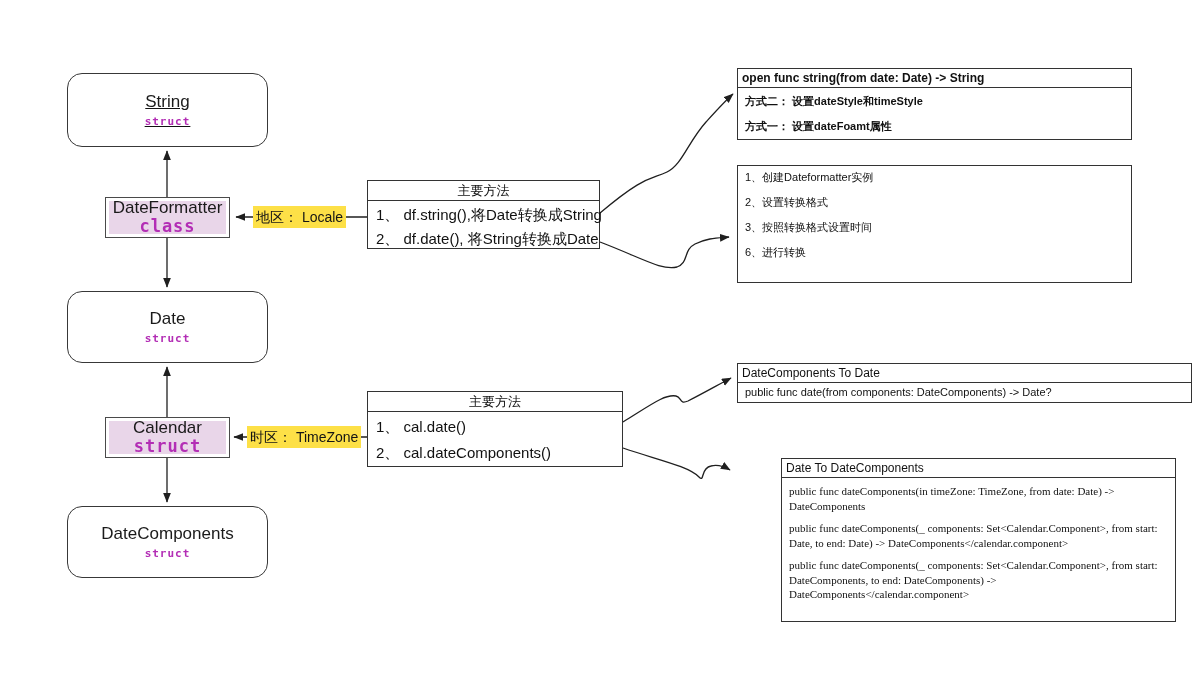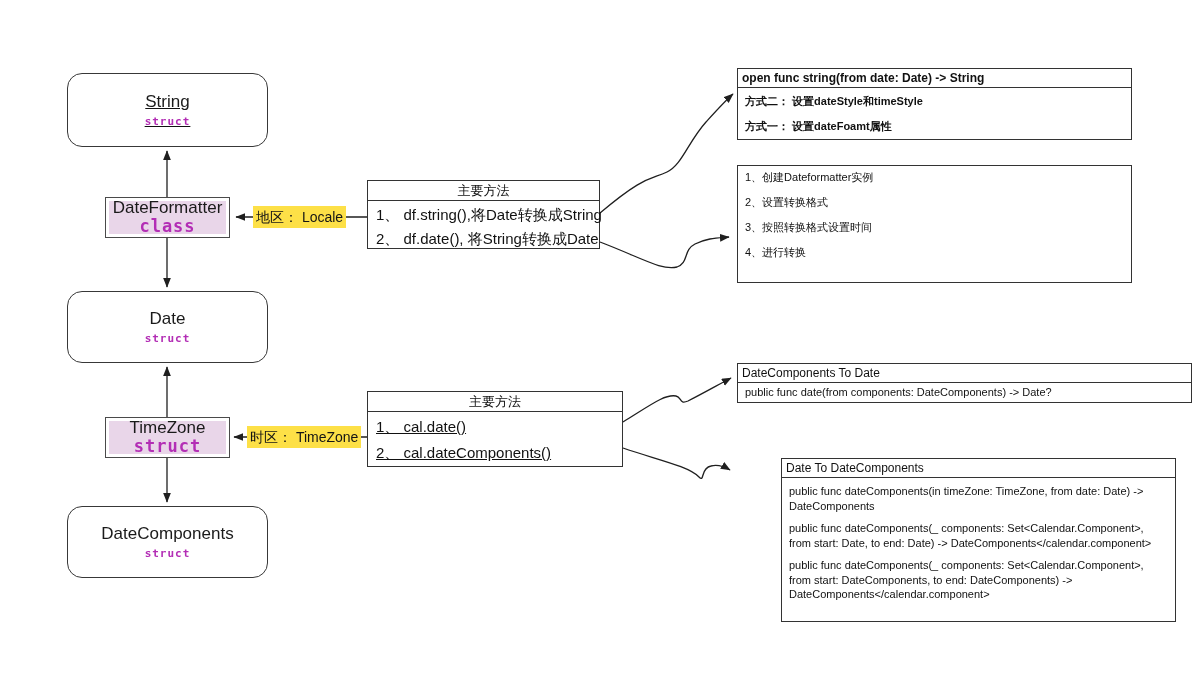--- a/index.html
+++ b/index.html
@@ -41,37 +41,37 @@
   }
 
   
   .method-box { position:absolute; z-index:2; background:#fff; border:1px solid #333; }
   .method-title {
     height:20px; line-height:20px; border-bottom:1px solid #333;
     text-align:center; font-size:13px;
   }
   .method-rows { padding:2px 0 0 0; }
   .method-row { font-size:15px; line-height:24px; padding-left:8px; white-space:nowrap; }
-  .method-box.mb2 .method-row { line-height:26px;text-decoration:underline; }
+  .method-box.mb2 .method-row { line-height:26px; }
 
   
   .detail-box { position:absolute; z-index:2; background:#fff; border:1px solid #333; }
   .detail-header {
     border-bottom:1px solid #333; font-size:12px; line-height:18px;
     padding:0 4px; white-space:nowrap; overflow:hidden;
   }
   .detail-body { padding:0 7px; }
   .detail-line { font-size:11px; line-height:13px; white-space:nowrap; }
   .db1 .detail-body { padding-top:7px; }
   .db1 .detail-line { margin-bottom:12px; }
   .db2 .detail-body { padding-top:5px; }
   .db2 .detail-line { margin-bottom:12px; }
   .db3 .detail-body { padding-top:3px; }
   .db4 .detail-body { padding-top:6px; }
-  .db4 .detail-line { white-space:normal; line-height:14.5px; margin-bottom:8px; }
+  .db4 .detail-line { white-space:normal; line-height:14.5px; margin-bottom:8px;font-family:Liberation Serif, serif; }
 </style>
 </head>
 <body>
 
 <div class="canvas">
 
   <svg class="wires" width="1200" height="685" viewBox="0 0 1200 685">
     <defs>
       <marker id="arrow" markerWidth="9" markerHeight="8" refX="7" refY="3" orient="auto">
         <path d="M0,0 L7.5,3 L0,6 z" fill="#1f1f1f"></path>
@@ -103,21 +103,21 @@
     </div>
   </div>
 
   <div class="entity" style="left:67px; top:291px; width:201px; height:72px;">
     <div class="entity-name">Date</div>
     <div class="entity-kind">struct</div>
   </div>
 
   <div class="entity-hl" style="left:105px; top:417px; width:125px; height:41px;">
     <div class="inner">
-      <div class="entity-name">TimeZone</div>
+      <div class="entity-name">Calendar</div>
       <div class="entity-kind">struct</div>
     </div>
   </div>
 
   <div class="entity" style="left:67px; top:506px; width:201px; height:72px;">
     <div class="entity-name">DateComponents</div>
     <div class="entity-kind">struct</div>
   </div>
 
   <div class="hl-label" style="left:253px; top:206px;">地区： Locale</div>
@@ -145,21 +145,21 @@
       <div class="detail-line">方式二： 设置dateStyle和timeStyle</div>
       <div class="detail-line">方式一： 设置dateFoamt属性</div>
     </div>
   </div>
 
   <div class="detail-box db2" style="left:737px; top:165px; width:395px; height:118px;">
     <div class="detail-body">
       <div class="detail-line">1、创建Dateformatter实例</div>
       <div class="detail-line">2、设置转换格式</div>
       <div class="detail-line">3、按照转换格式设置时间</div>
-      <div class="detail-line">4、进行转换</div>
+      <div class="detail-line">6、进行转换</div>
     </div>
   </div>
 
   <div class="detail-box db3" style="left:737px; top:363px; width:455px; height:40px;">
     <div class="detail-header">DateComponents To Date</div>
     <div class="detail-body">
       <div class="detail-line">public func date(from components: DateComponents) -&gt; Date?</div>
     </div>
   </div>
 

